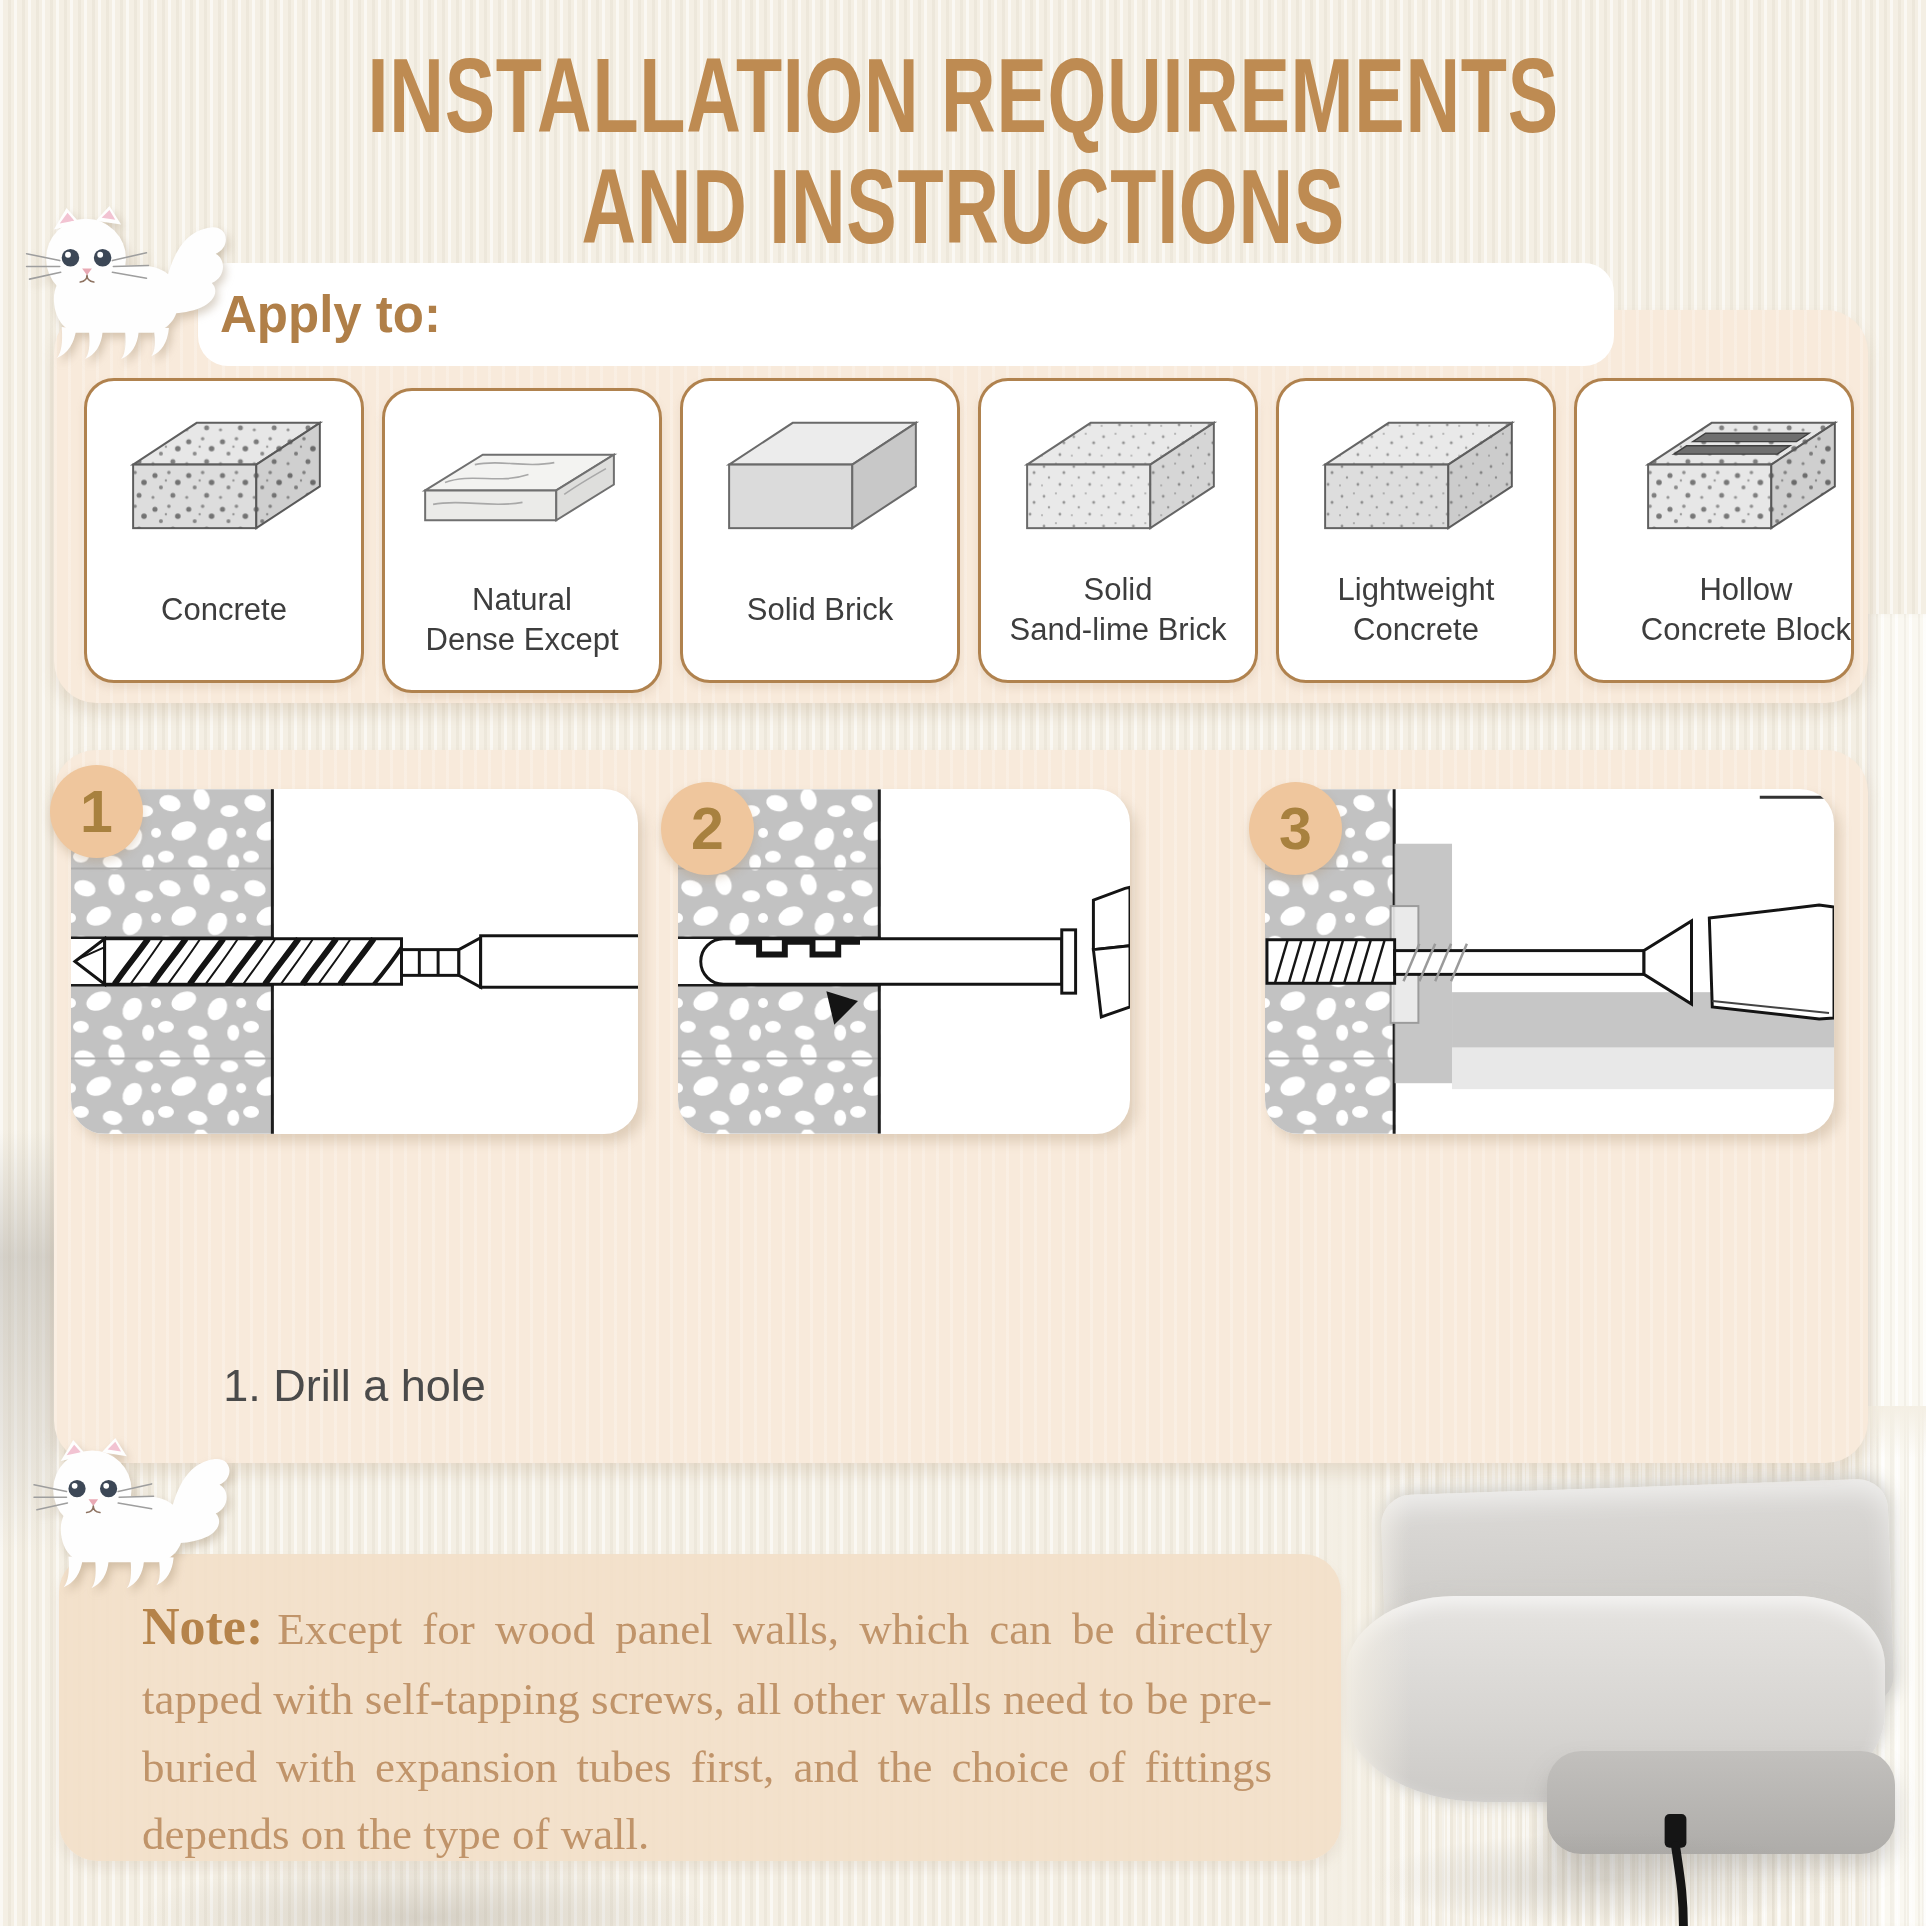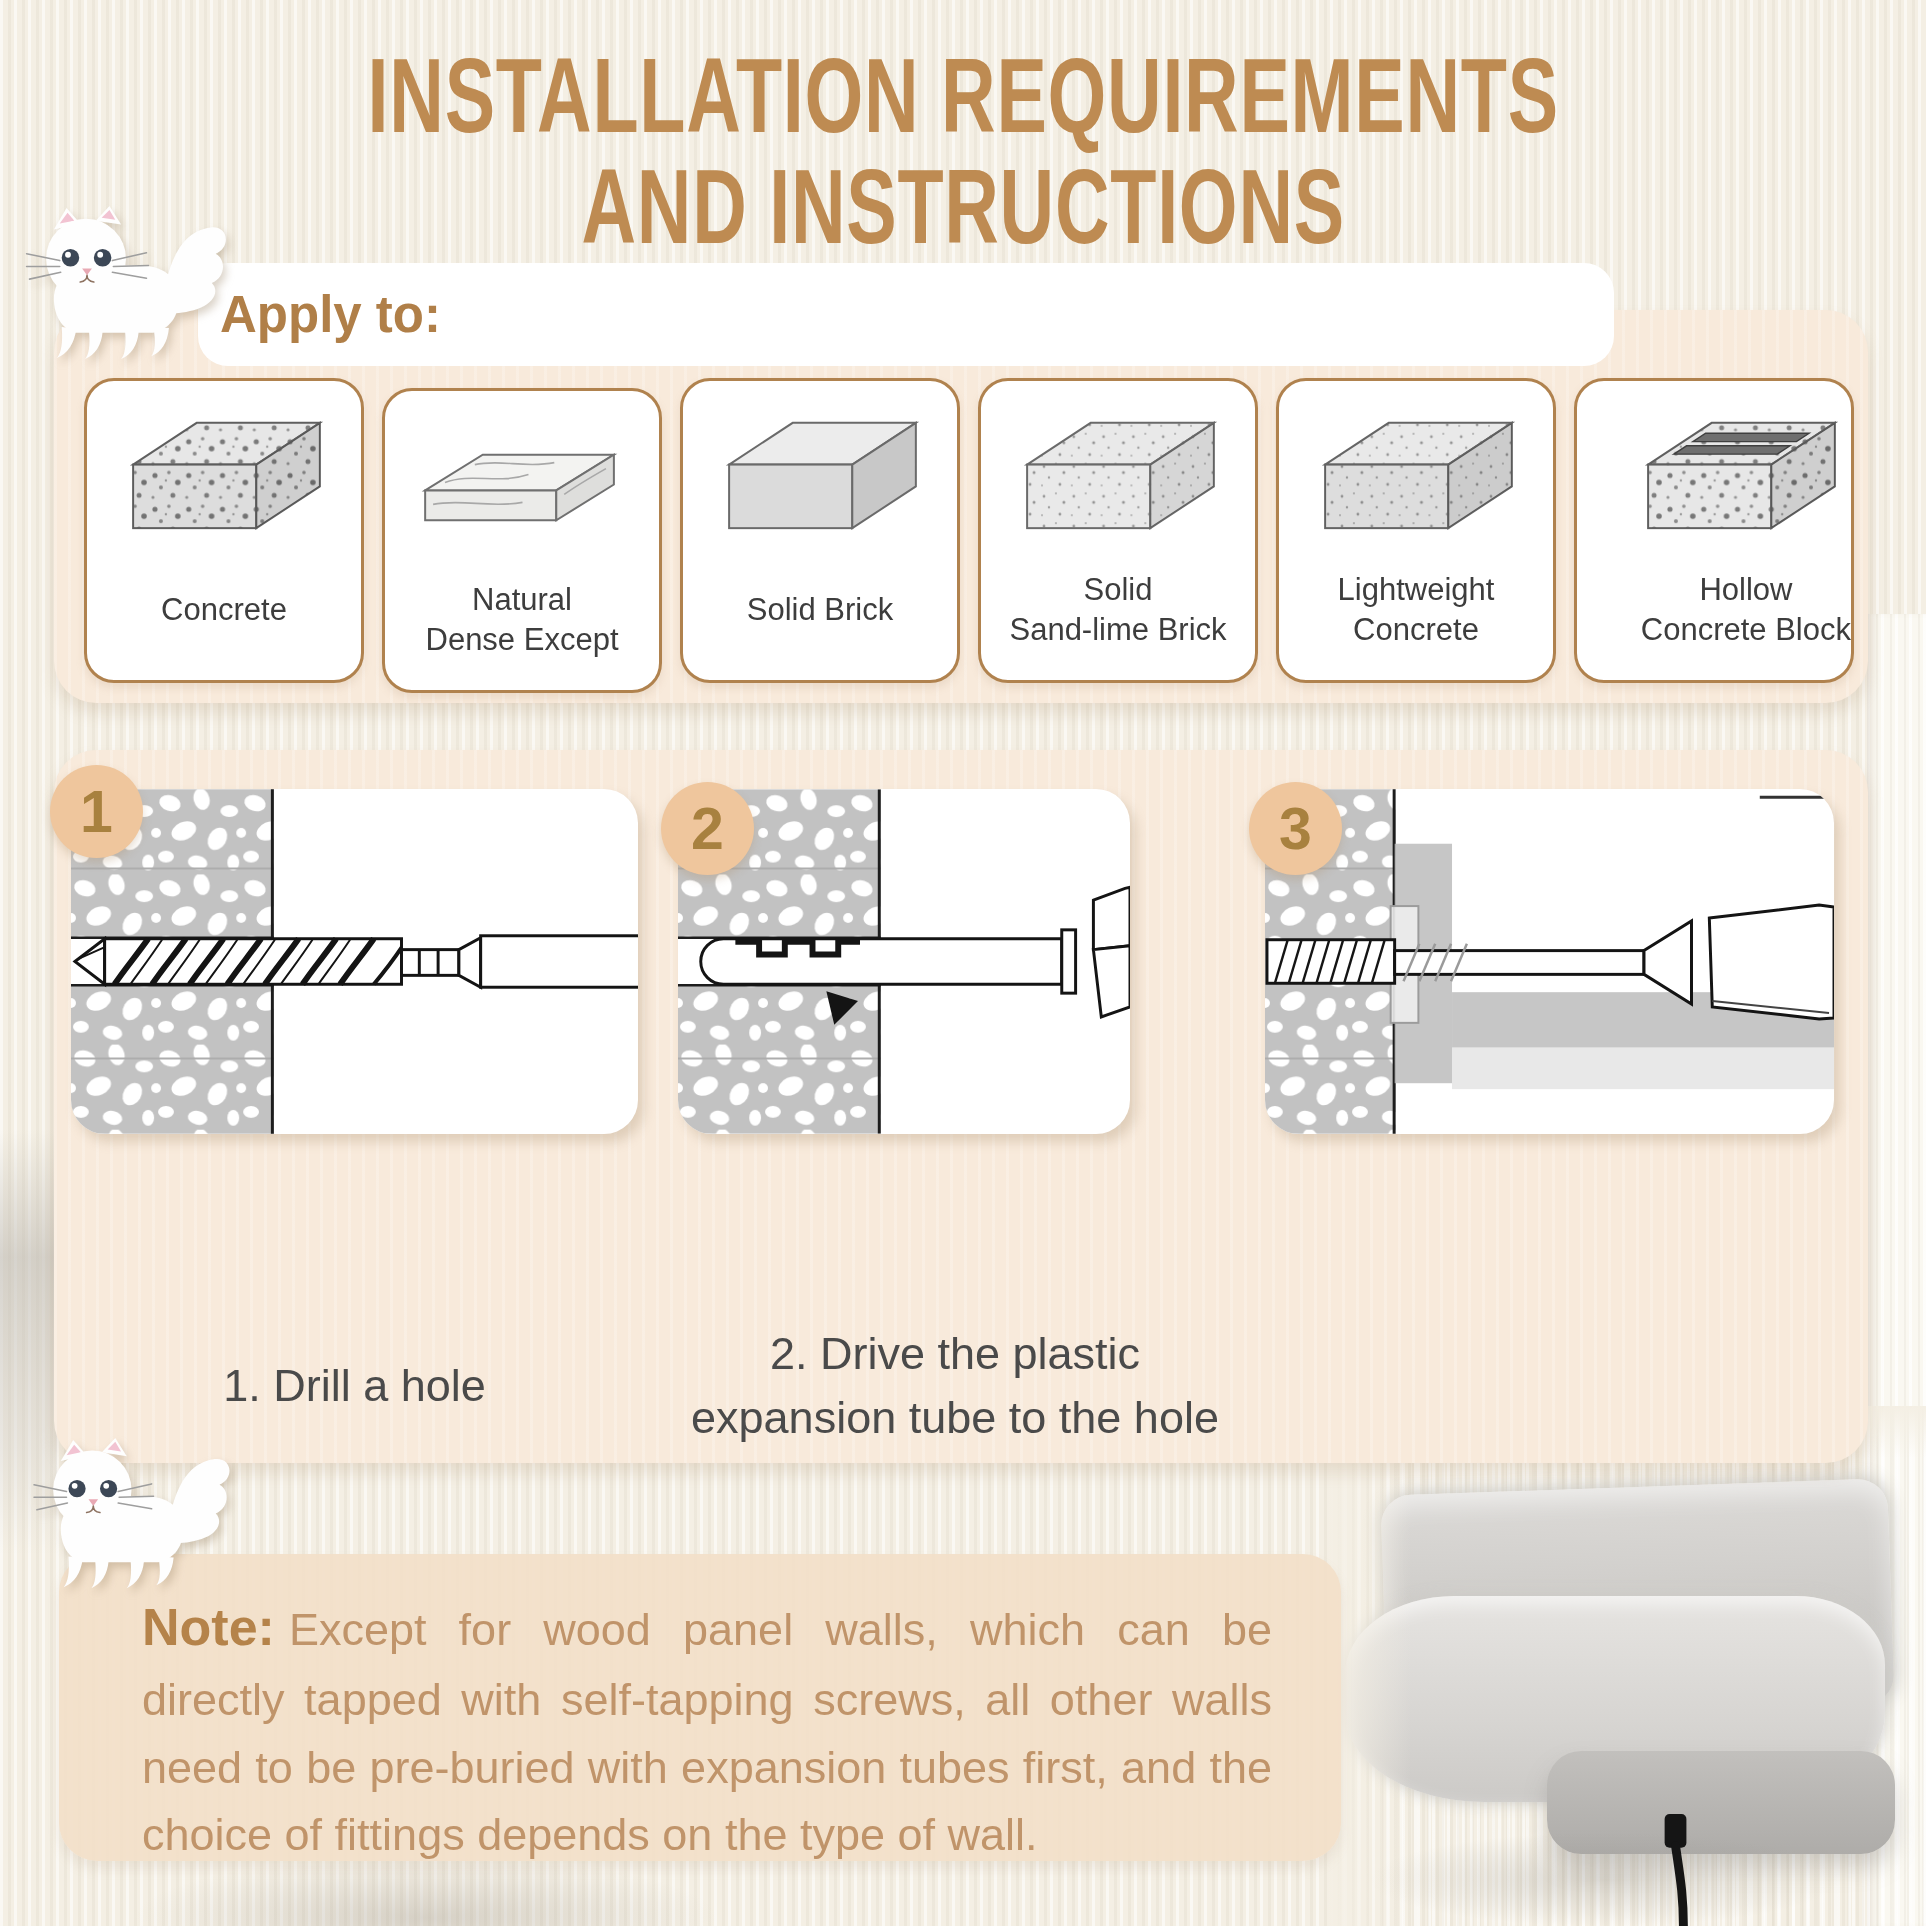--- a/index.html
+++ b/index.html
@@ -73,21 +73,21 @@
     align-items:center;justify-content:center;font-size:45px;line-height:1.42;color:#4A4A4A;
     text-align:center;z-index:12;
   }
   .caption-1{left:17px;width:567px;}
   .caption-2{left:594px;width:614px;}
   .caption-3{left:1211px;width:569px;top:543px;}
   
   .note-box{
     left:59px;top:1554px;width:1282px;height:307px;background:rgba(242,223,201,0.95);
     border-radius:38px;z-index:30;box-shadow:0 8px 12px rgba(175,150,120,0.15);
-    box-sizing:border-box;padding:34px 69px 0 83px;
+    box-sizing:border-box;padding:34px 69px 0 83px;font-family:Liberation Serif, serif;
   }
   .note-box p{margin:0;text-align:justify;font-size:45px;line-height:1.5;color:#C0946A;}
   .note-label{font-weight:bold;font-size:52px;color:#B5834A;margin-right:14px;}
   
   .right-strip{
     left:1867px;top:614px;width:59px;height:1313px;z-index:8;
     background:#FAF8F1;
     background-image:repeating-linear-gradient(90deg,rgba(255,255,255,0.7) 0 3px,transparent 3px 9px,rgba(190,180,160,0.12) 9px 11px,transparent 11px 14px);
     box-shadow:inset 8px 0 10px -6px rgba(150,130,100,0.30);
   }
@@ -433,24 +433,20 @@
         <line x1="452" y1="214" x2="570" y2="226" stroke="#444" stroke-width="2"></line>
         <line x1="500" y1="8" x2="575" y2="8" stroke="#333" stroke-width="3"></line>
       </g>
     </svg>
   </div>
 
   <div class="caption caption-1">
     <span>1. Drill a hole</span>
     <span></span>
   </div>
-  <div class="caption caption-2">
-    <span>2. Drive the plastic</span>
-    <span>expansion tube to the hole</span>
-  </div>
 </div>
 
 <div class="abs photo">
   <div class="shelf-back"></div>
   <div class="screw-glint"></div>
   <div class="shelf-seat"></div>
   <div class="shelf-fold"></div>
   <div class="ground-shadow"></div>
   <svg class="cable-svg" width="600" height="521" viewBox="0 0 606 526">
     <rect x="341" y="412" width="22" height="34" rx="5" fill="#151515"></rect>

